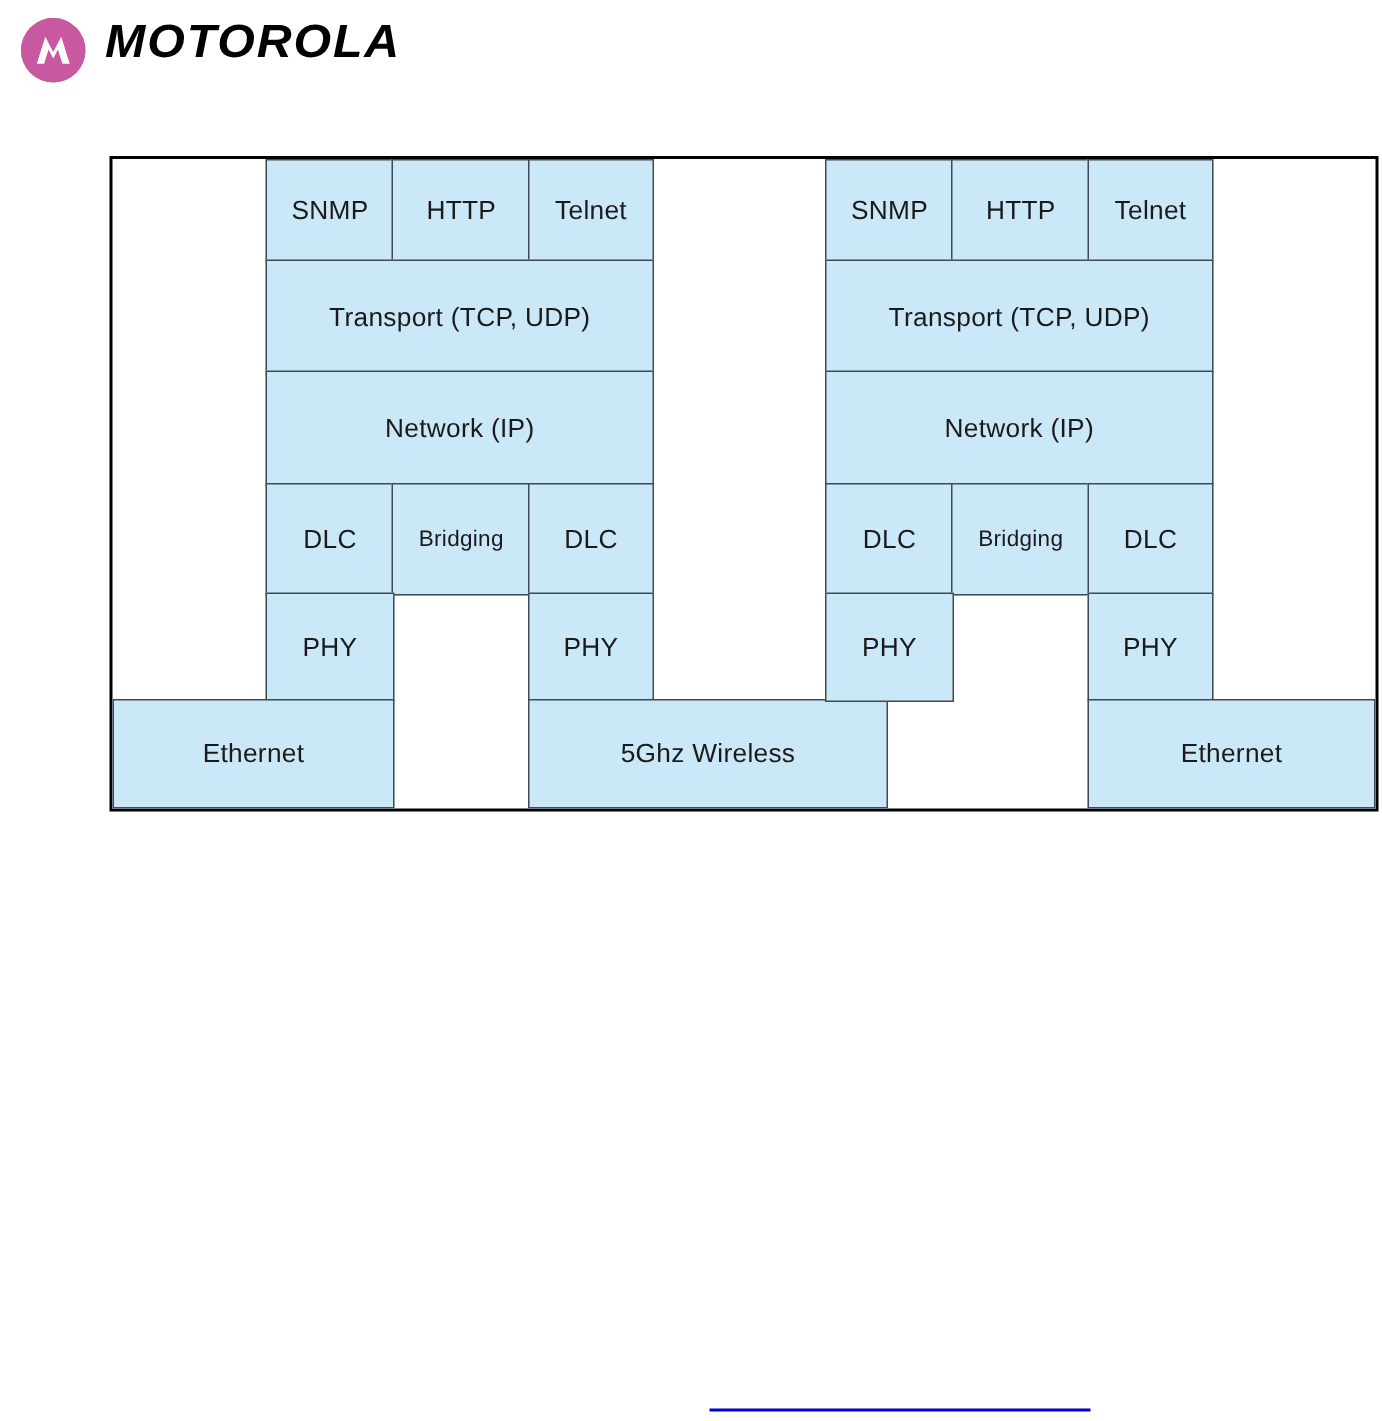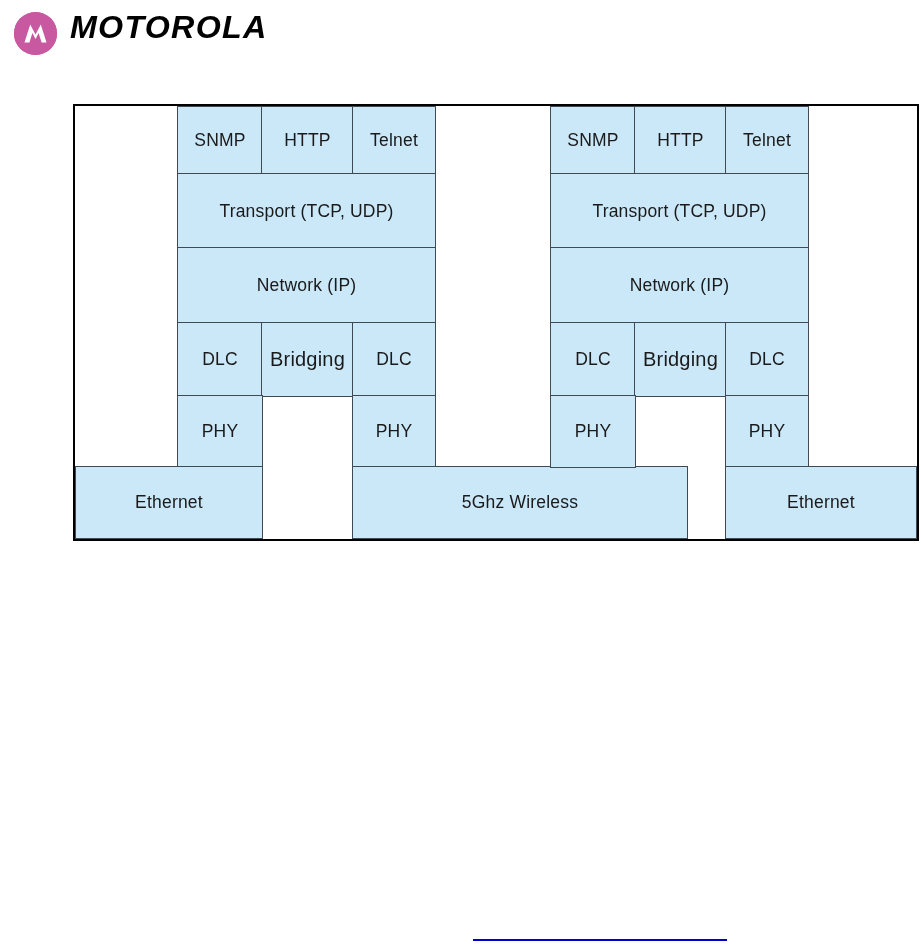--- a/index.html
+++ b/index.html
@@ -68,21 +68,21 @@
     display: flex;
     align-items: center;
     justify-content: center;
     color: #1a1a1a;
     font-family: "Liberation Sans", sans-serif;
     font-size: 17.5px;
     letter-spacing: 0.2px;
     white-space: nowrap;
   }
   .layer-box.small-label {
-    font-size: 20px;
+    font-size: 15px;
   }
 
   
   #footer-link-rule {
     position: absolute;
     left: 473px;
     top: 939px;
     width: 254px;
     height: 0;
     border-top: 2px solid #0000cc;
@@ -112,21 +112,21 @@
   <div class="layer-box" style="left:102px; top:141px; width:259px; height:77px;">Network (IP)</div>
 
   <div class="layer-box" style="left:102px; top:216px; width:86px; height:75px;">DLC</div>
   <div class="layer-box small-label" style="left:186px; top:216px; width:93px; height:75px;">Bridging</div>
   <div class="layer-box" style="left:277px; top:216px; width:84px; height:75px;">DLC</div>
 
   <div class="layer-box" style="left:102px; top:289px; width:86px; height:73px;">PHY</div>
   <div class="layer-box" style="left:277px; top:289px; width:84px; height:73px;">PHY</div>
 
   <div class="layer-box" style="left:0px; top:360px; width:188px; height:73px;">Ethernet</div>
-  <div class="layer-box" style="left:277px; top:360px; width:336px; height:73px;">5Ghz Wireless</div>
+  <div class="layer-box" style="left:277px; top:360px; width:240px; height:73px;">5Ghz Wireless</div>
 
   <div class="layer-box" style="left:475px; top:0px; width:86px; height:69px;">SNMP</div>
   <div class="layer-box" style="left:559px; top:0px; width:93px; height:69px;">HTTP</div>
   <div class="layer-box" style="left:650px; top:0px; width:84px; height:69px;">Telnet</div>
 
   <div class="layer-box" style="left:475px; top:67px; width:259px; height:76px;">Transport (TCP, UDP)</div>
 
   <div class="layer-box" style="left:475px; top:141px; width:259px; height:77px;">Network (IP)</div>
 
   <div class="layer-box" style="left:475px; top:216px; width:86px; height:75px;">DLC</div>

